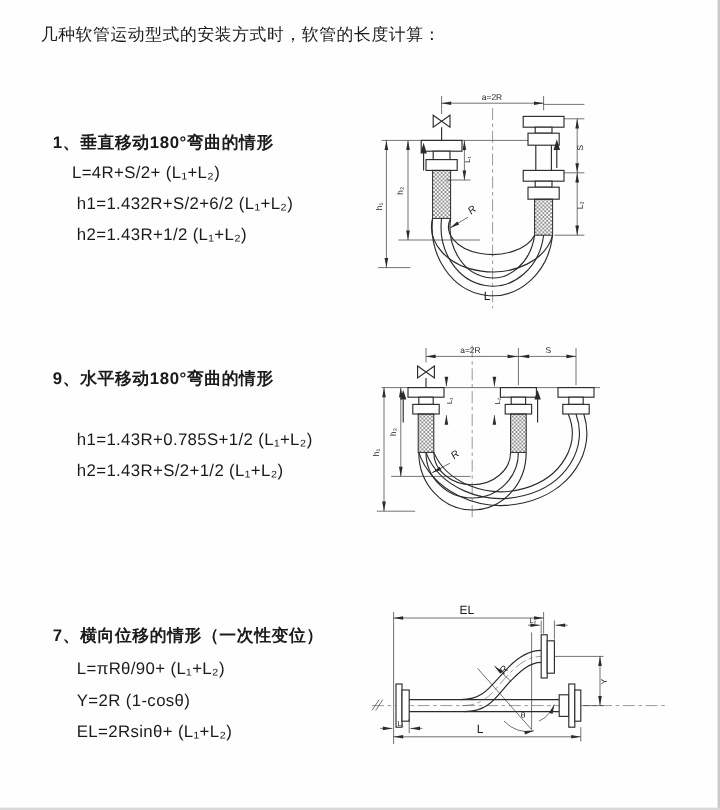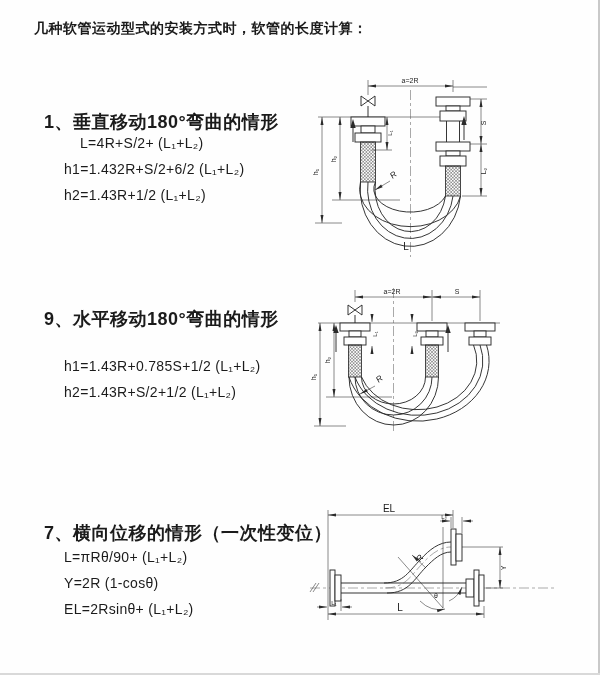--- a/index.html
+++ b/index.html
@@ -1,20 +1,20 @@
 <!DOCTYPE html>
 <html><head>
 <meta charset="utf-8">
 <style>
   html,body{margin:0;padding:0;background:#ffffff;}
   .page{position:relative;width:600px;height:675px;background:#fefefe;overflow:hidden;
         font-family:"Liberation Sans","DejaVu Sans",sans-serif;color:#1b1b1b;}
   .t{position:absolute;white-space:nowrap;}
-  .title{font-size:14px;font-weight:700;letter-spacing:.5px;}
-  .heading{font-size:18px;font-weight:600;letter-spacing:.5px;}
+  .title{font-size:14px;font-weight:400;letter-spacing:.5px;}
+  .heading{font-size:14px;font-weight:600;letter-spacing:.5px;}
   .formula{font-size:14px;font-weight:400;letter-spacing:.3px;}
   svg.diag{position:absolute;overflow:visible;}
   svg text{fill:#1b1b1b;font-family:"Liberation Sans","DejaVu Sans",sans-serif;}
   .dl{stroke:#2b2b2b;stroke-width:.55;fill:none;}
   .ml{stroke:#2b2b2b;stroke-width:.95;fill:none;}
   .cl{stroke:#555;stroke-width:.5;stroke-dasharray:10 3 3 3;fill:none;}
   .fr{fill:#fefefe;stroke:#2b2b2b;stroke-width:.95;}
   .br{stroke:#2b2b2b;stroke-width:.85;}
   .dt{font-size:7px;}
   .dts{font-size:6px;}
@@ -24,21 +24,21 @@
   .edge-b{position:absolute;left:0;bottom:0;width:600px;height:2px;background:#d9d9d9;}
 </style>
 </head>
 <body>
 
 <div class="page">
 
   <div class="t title" style="left:34px;top:20px">几种软管运动型式的安装方式时，软管的长度计算：</div>
 
   <div class="t heading" style="left:44px;top:110px">1、垂直移动180°弯曲的情形</div>
-  <div class="t formula" style="left:80px;top:135px">L=4R+S/2+ (L₁+L₂)</div>
+  <div class="t formula" style="left:60px;top:135px">L=4R+S/2+ (L₁+L₂)</div>
   <div class="t formula" style="left:64px;top:161px">h1=1.432R+S/2+6/2 (L₁+L₂)</div>
   <div class="t formula" style="left:64px;top:187px">h2=1.43R+1/2 (L₁+L₂)</div>
 
   <div class="t heading" style="left:44px;top:307px">9、水平移动180°弯曲的情形</div>
   <div class="t formula" style="left:64px;top:358px">h1=1.43R+0.785S+1/2 (L₁+L₂)</div>
   <div class="t formula" style="left:64px;top:384px">h2=1.43R+S/2+1/2 (L₁+L₂)</div>
 
   <div class="t heading" style="left:44px;top:521px">7、横向位移的情形（一次性变位）</div>
   <div class="t formula" style="left:64px;top:549px">L=πRθ/90+ (L₁+L₂)</div>
   <div class="t formula" style="left:64px;top:575px">Y=2R (1-cosθ)</div>

